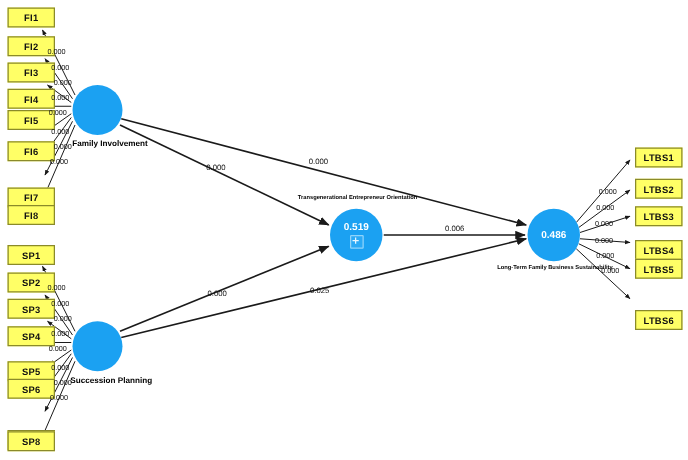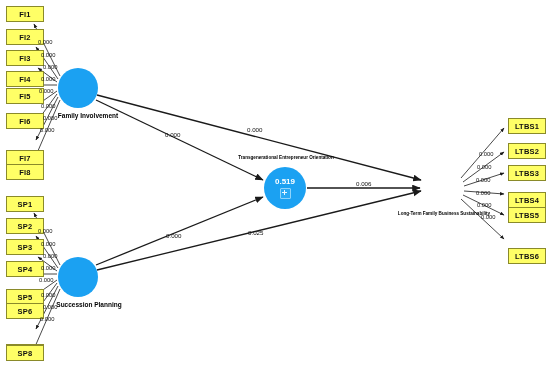--- a/index.html
+++ b/index.html
@@ -252,20 +252,23 @@
     <span class="node-val"></span>
   </div>
   <div class="node-label lbl-exog" style="left:50px;top:302px;width:78px">Succession Planning</div>
 
   <div class="node node-endo" style="left:264px;top:167px">
     <span class="node-val">0.519</span>
     <span class="plusbox"></span>
   </div>
   <div class="node-label lbl-endo" style="left:220px;top:156px;width:132px">Transgenerational Entrepreneur Orientation</div>
 
+  <div class="node node-endo" style="left:422px;top:167px">
+    <span class="node-val">0.486</span>
+  </div>
   <div class="node-label lbl-endo" style="left:382px;top:212px;width:124px">Long-Term Family Business Sustainability</div>
 
   <div class="coef coef-path" style="left:165px;top:132px">0.000</div>
   <div class="coef coef-path" style="left:247px;top:127px">0.000</div>
   <div class="coef coef-path" style="left:166px;top:233px">0.000</div>
   <div class="coef coef-path" style="left:248px;top:230px">0.025</div>
   <div class="coef coef-path" style="left:355px;top:181px;background:#ffffff;padding:0 1px">0.006</div>
 
 </div>
 

